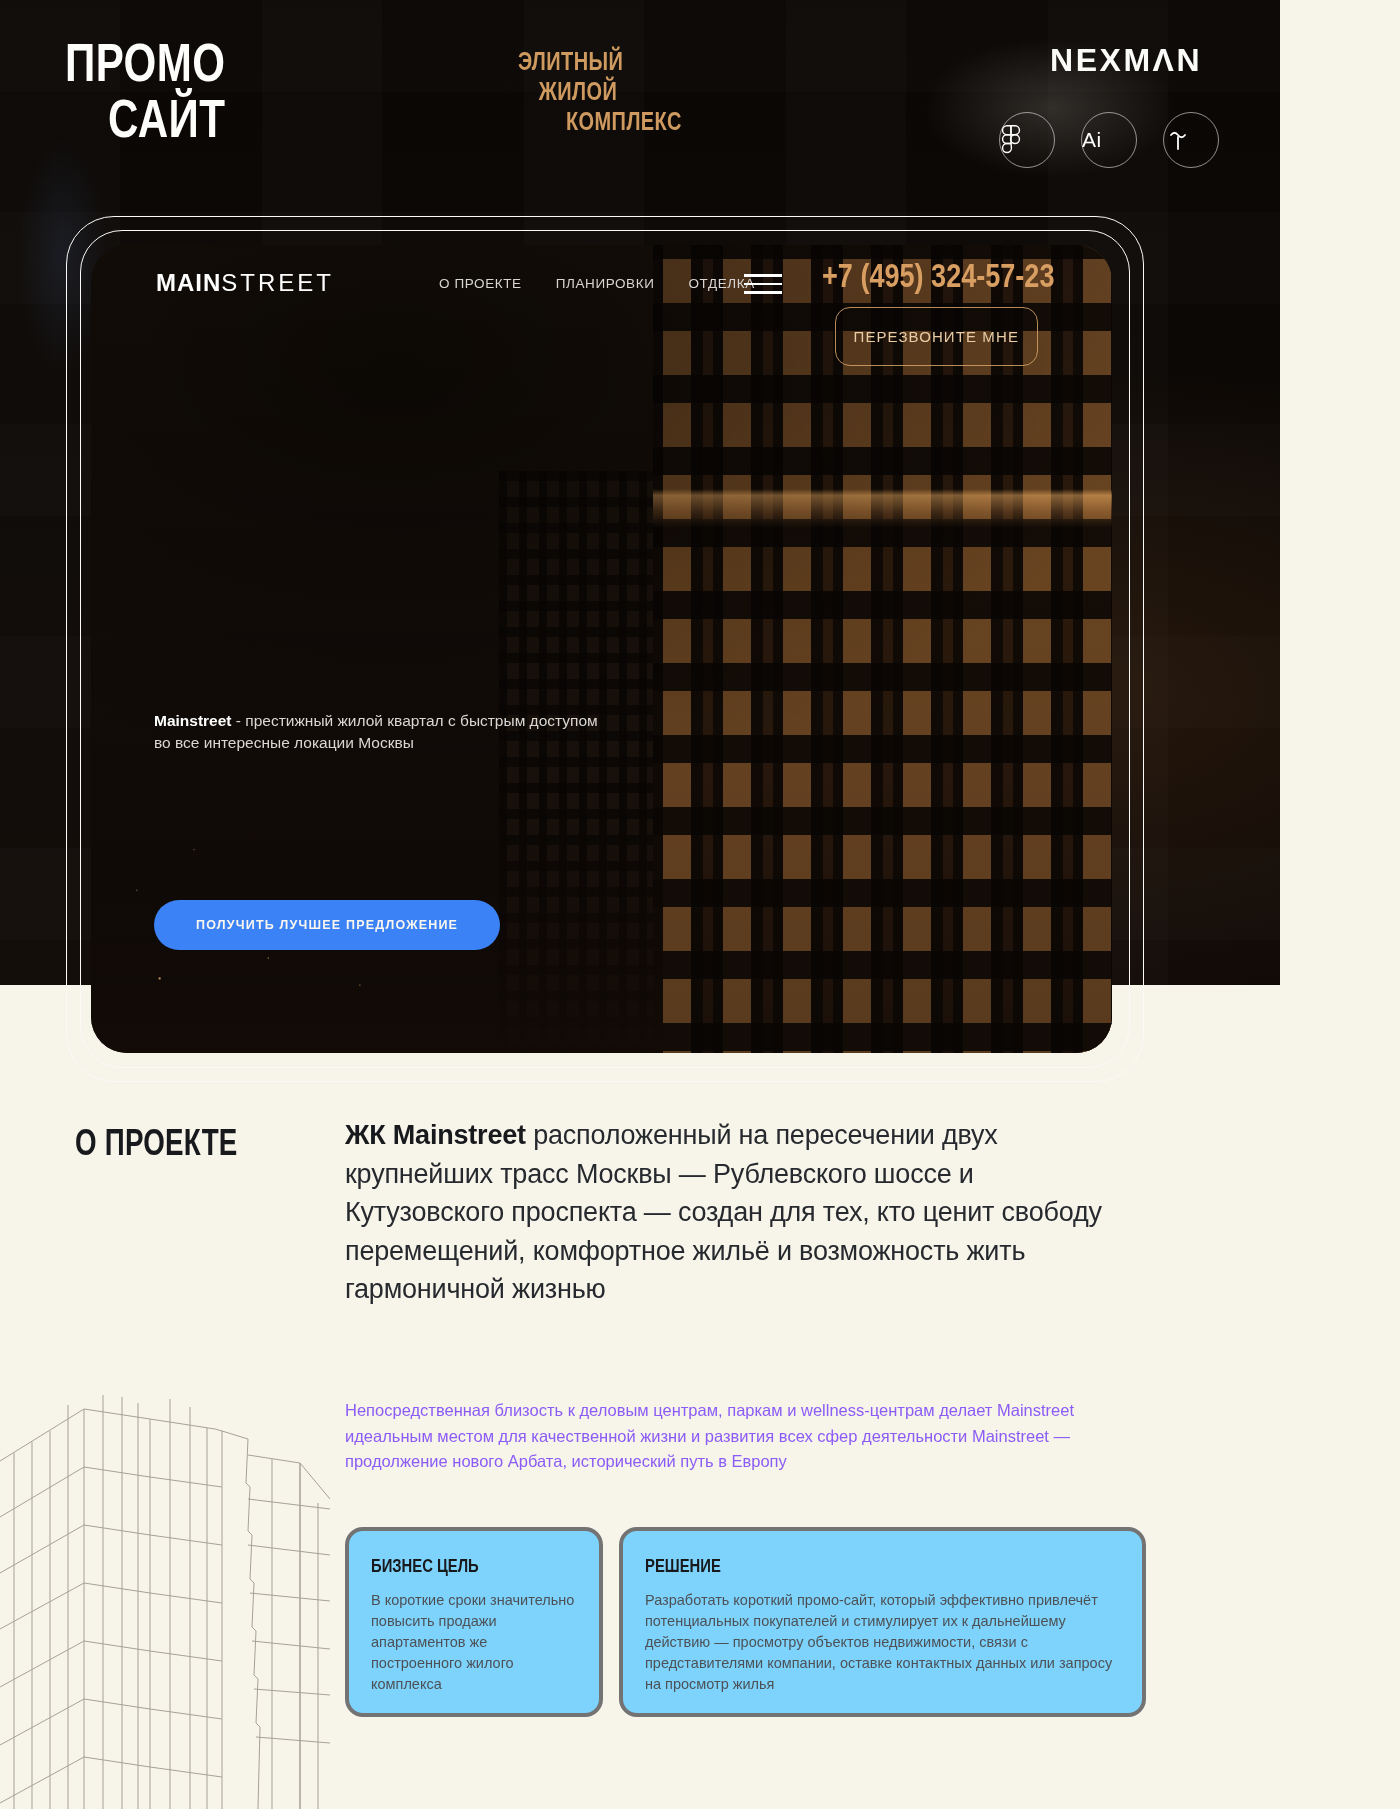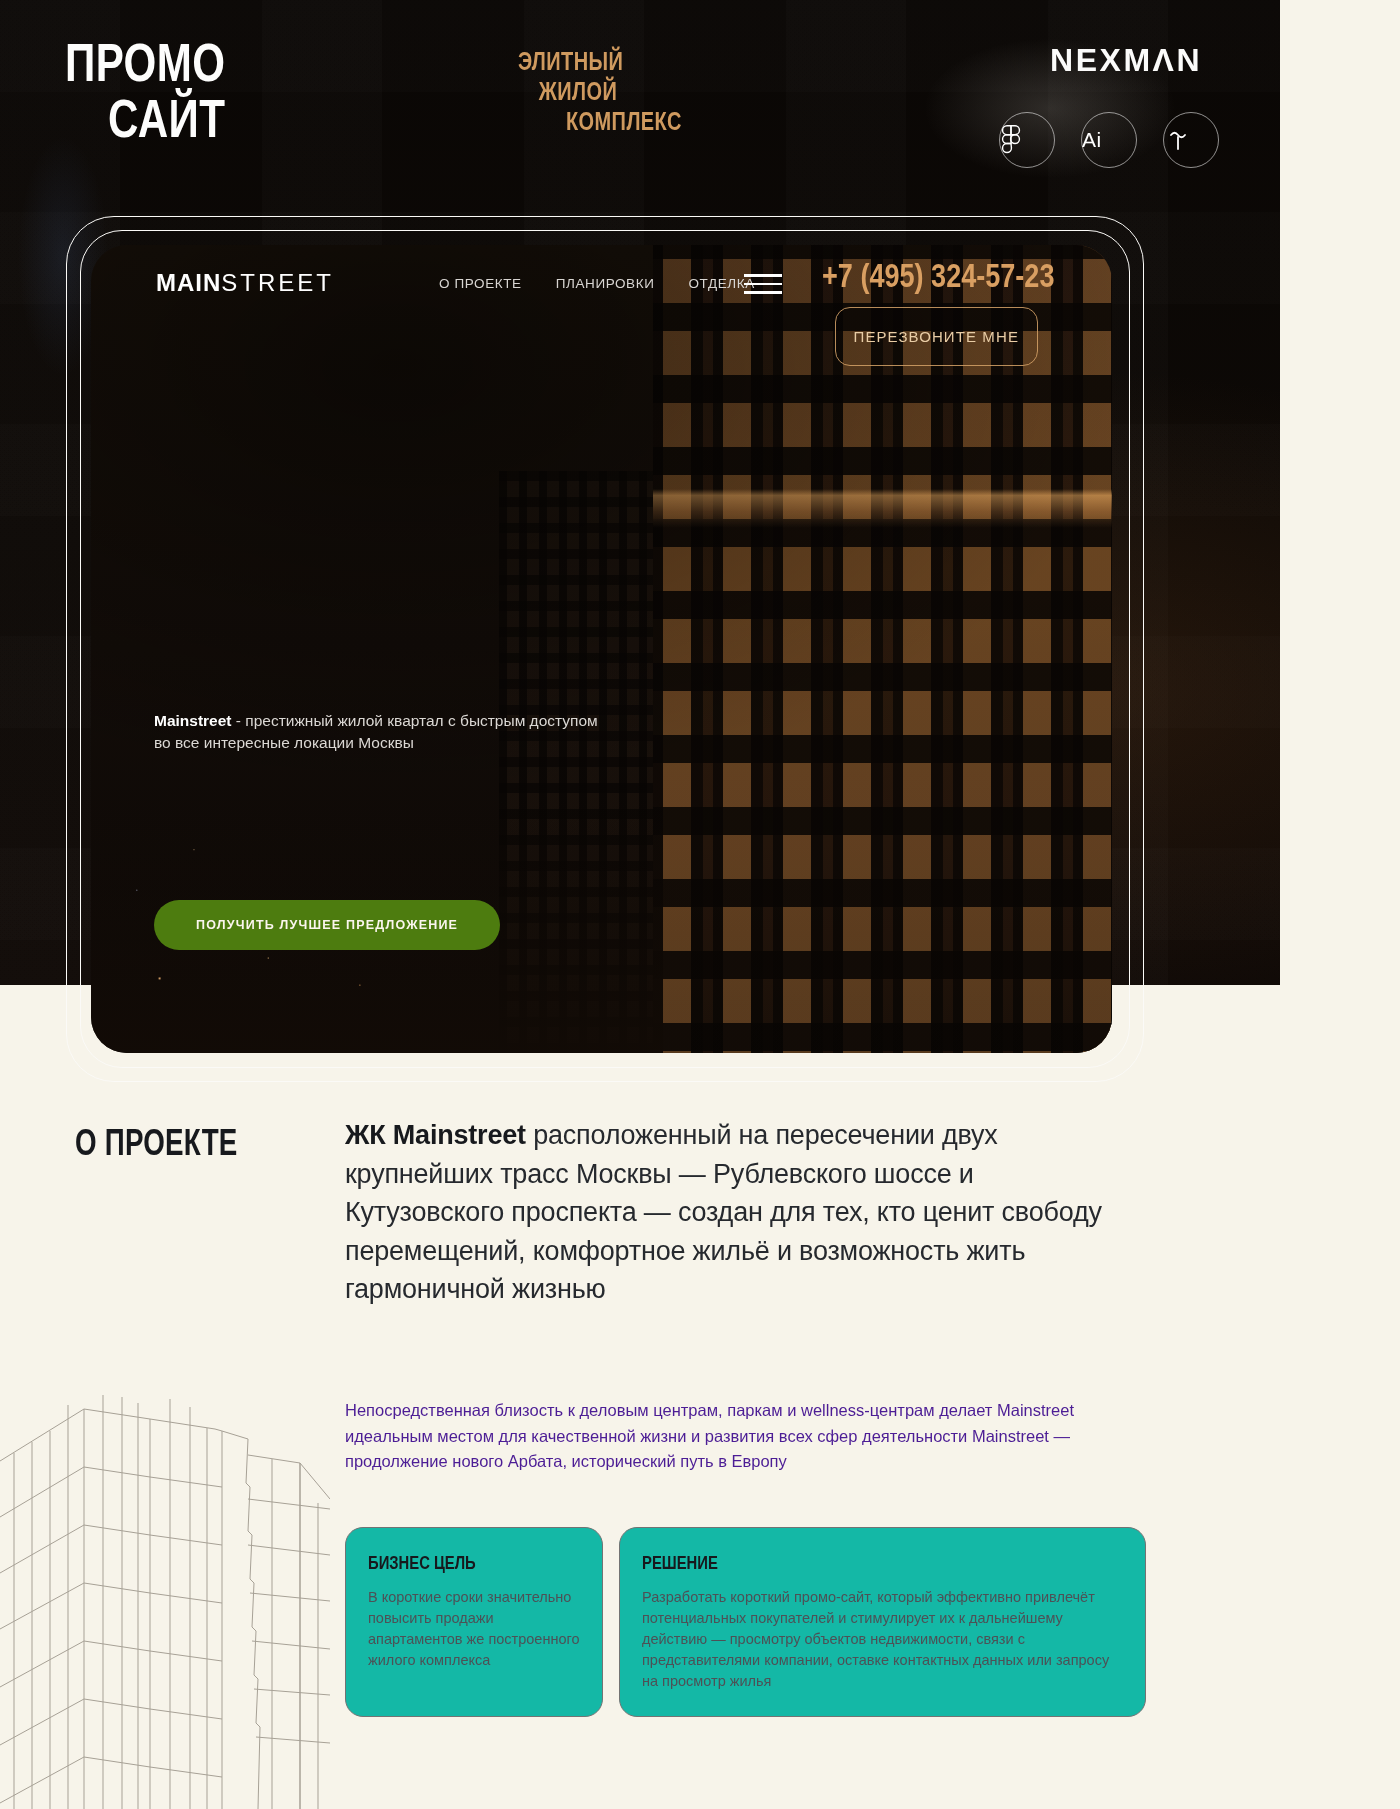--- a/index.html
+++ b/index.html
@@ -73,32 +73,32 @@
     transform:scaleX(.82); transform-origin:100% 0; white-space:nowrap; }
   .callback { position:absolute; right:74px; top:62px; border:1px solid rgba(214,163,104,.85); border-radius:15px;
     padding:20px 18px; color:#e9cda6; font-size:15px; letter-spacing:1.1px; background:transparent; cursor:pointer; white-space:nowrap;}
 
   .hero-text { position:absolute; left:63px; top:128px; }
   .hl { font-size:79px; line-height:80px; font-weight:700; color:#fff; transform:scaleX(.76);
     transform-origin:0 0; white-space:nowrap; letter-spacing:.5px; }
   .hl.gold { color:#d69e60; }
   .hero-sub { position:absolute; left:63px; top:465px; width:460px; font-size:15.5px; line-height:22px; color:#dbd8d4; }
   .hero-sub .b { font-weight:700; color:#fff; }
-  .cta { position:absolute; left:63px; top:655px; background:#4d7c0f; border:none; border-radius:26px;
+  .cta { position:absolute; left:63px; top:655px; background:#3b82f6; border:none; border-radius:26px;
     padding:18px 42px; color:#fbf6ee; font-size:12.5px; letter-spacing:1.2px; font-weight:600; cursor:pointer; white-space:nowrap; }
 
   
   .about-heading { position:absolute; left:75px; top:1122px; font-size:37px; font-weight:700; color:#17191d;
     transform:scaleX(.75); transform-origin:0 0; white-space:nowrap; letter-spacing:.3px; }
   .about-lead { position:absolute; left:345px; top:1116px; width:780px; font-size:27px; line-height:38.5px;
     color:#26292e; letter-spacing:-.2px; }
   .about-lead .b { font-weight:800; color:#17191d; }
-  .about-para { position:absolute; left:345px; top:1398px; width:795px; font-size:16.5px; line-height:25.5px; color:#4c1d95; }
-
-  .info-card { position:absolute; top:1527px; background:#14b8a6; border:1px solid #737373; border-radius:18px; padding:24px 22px; }
+  .about-para { position:absolute; left:345px; top:1398px; width:795px; font-size:16.5px; line-height:25.5px; color:#8b5cf6; }
+
+  .info-card { position:absolute; top:1527px; background:#7dd3fc; border:4px solid #737373; border-radius:18px; padding:24px 22px; }
   .info-card.goal { left:345px; width:258px; height:190px; }
   .info-card.solution { left:619px; width:527px; height:190px; }
   .info-title { font-size:19px; font-weight:700; color:#17191d; transform:scaleX(.78); transform-origin:0 0; white-space:nowrap; }
   .info-body { margin-top:13px; font-size:14.5px; line-height:21px; color:#4d5156; }
 
   .sketch { position:absolute; left:0; top:1395px; width:330px; height:414px; }
 </style>
 </head>
 <body>
 

